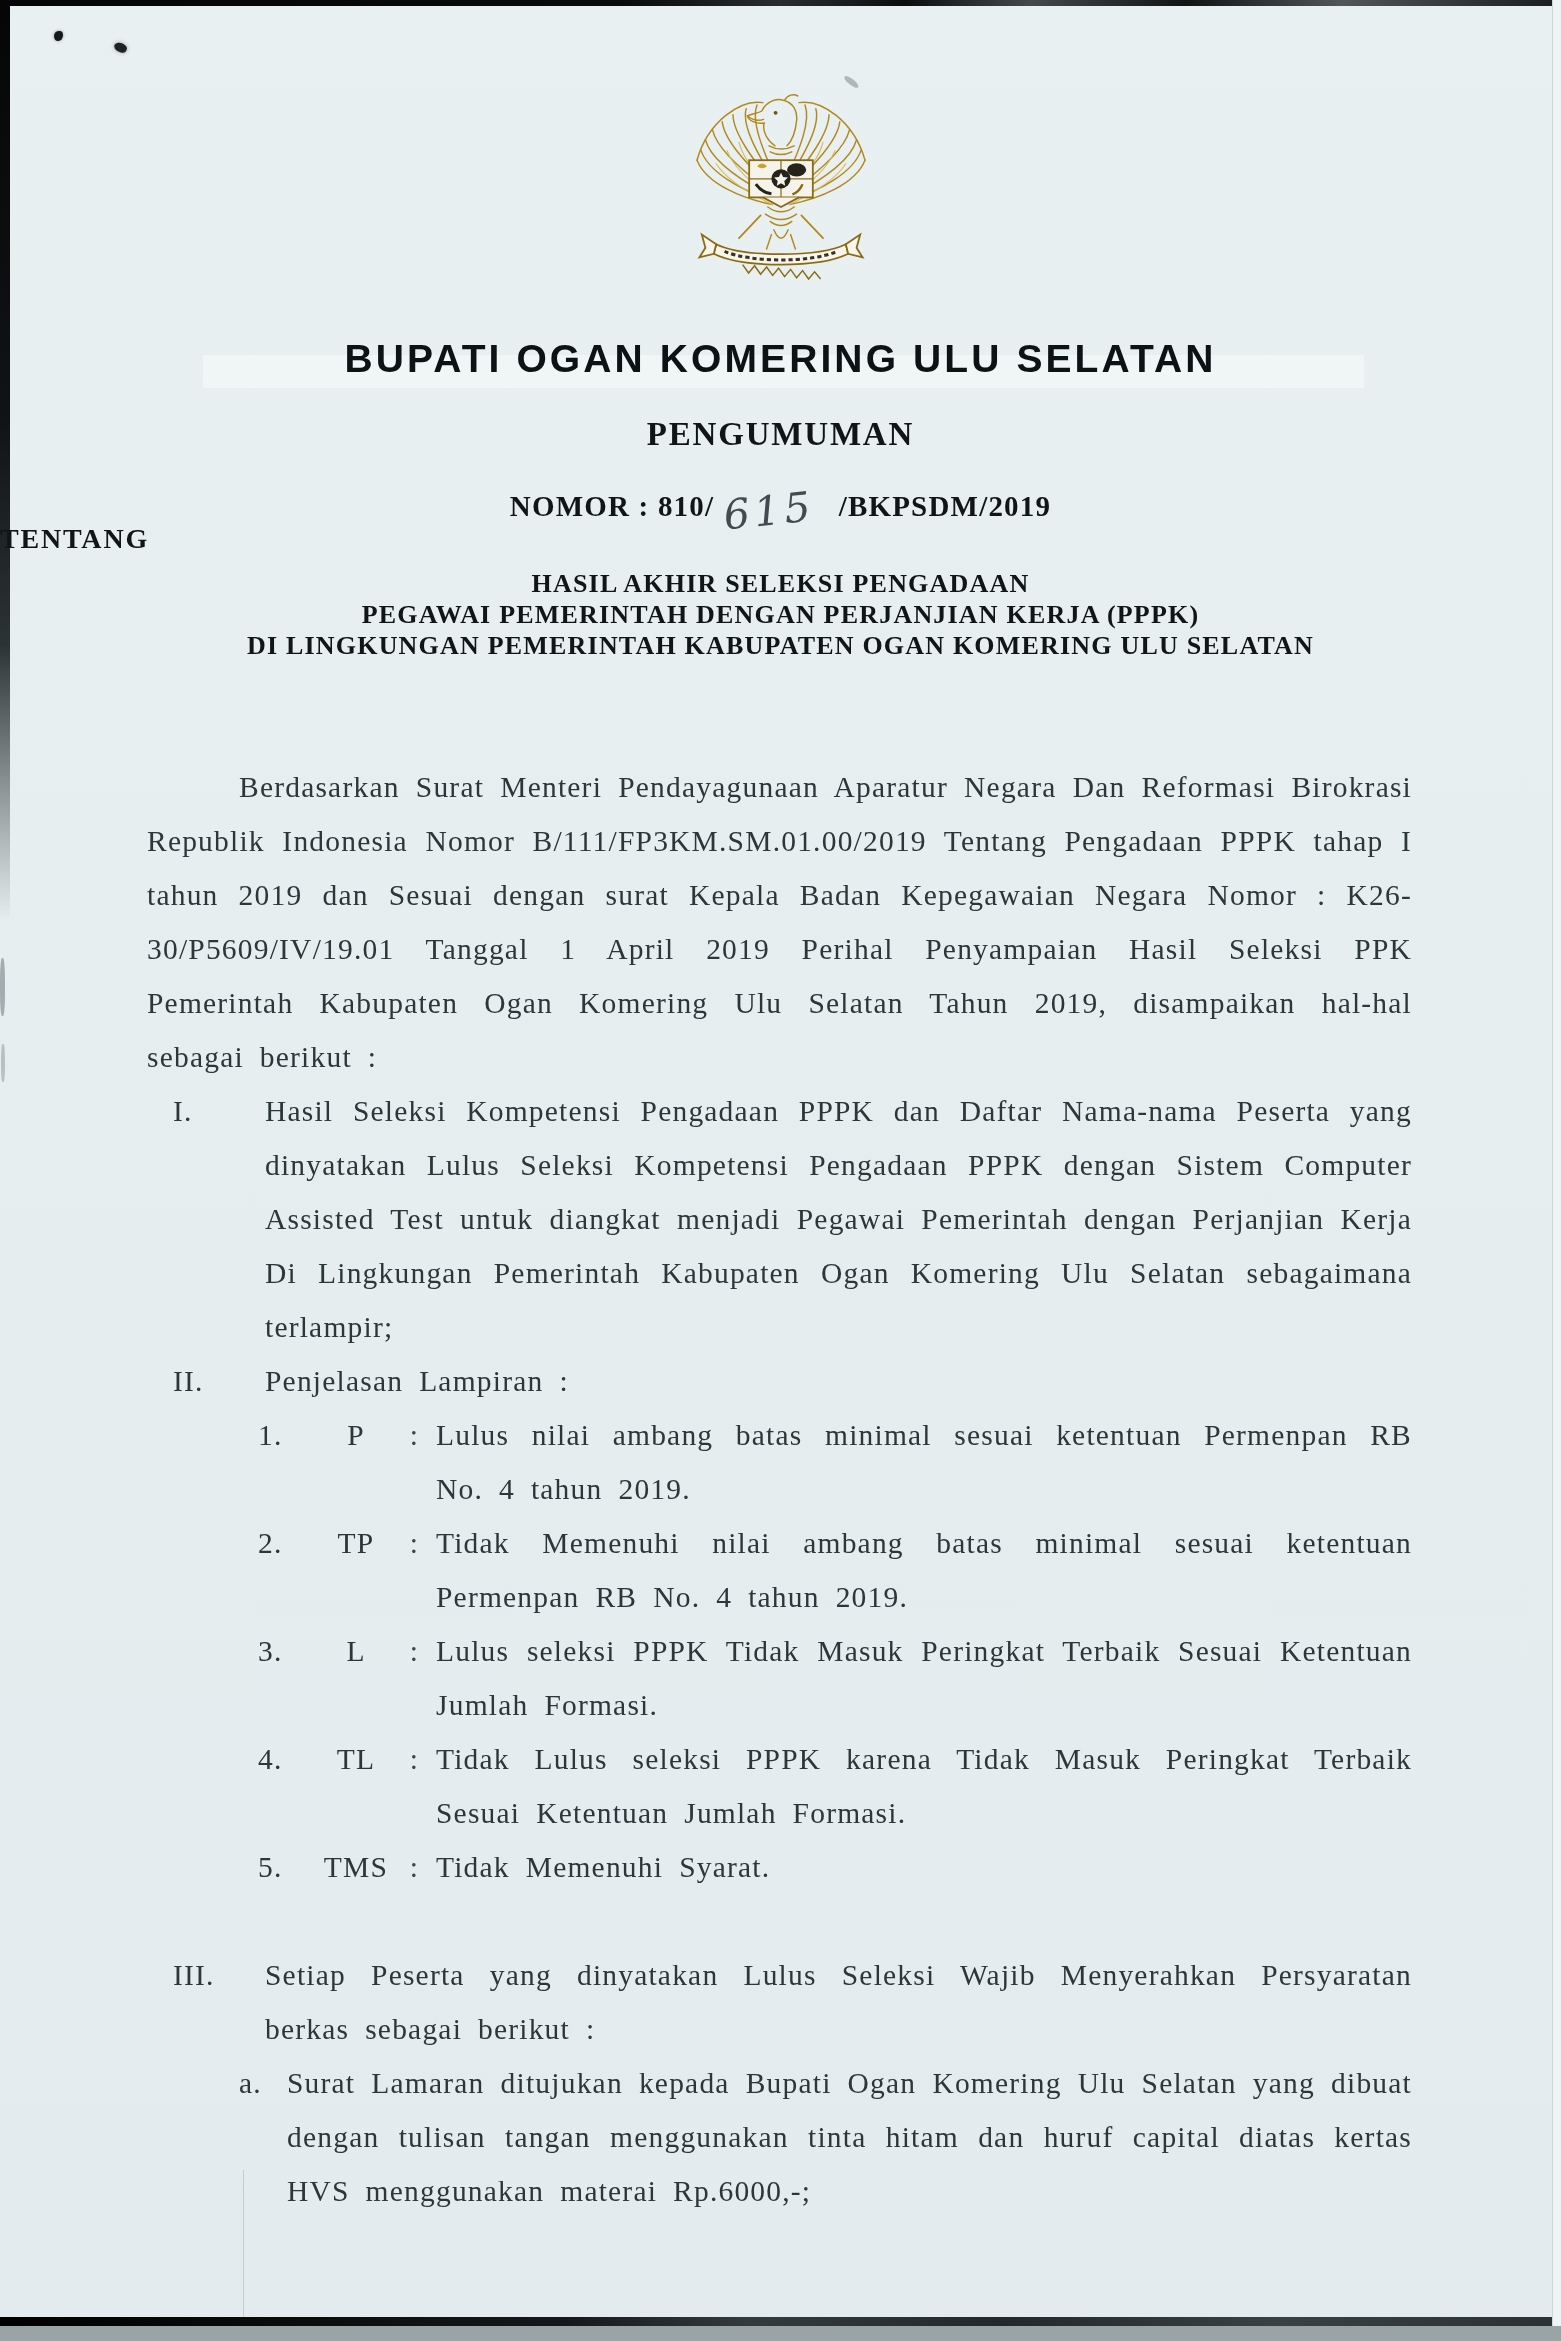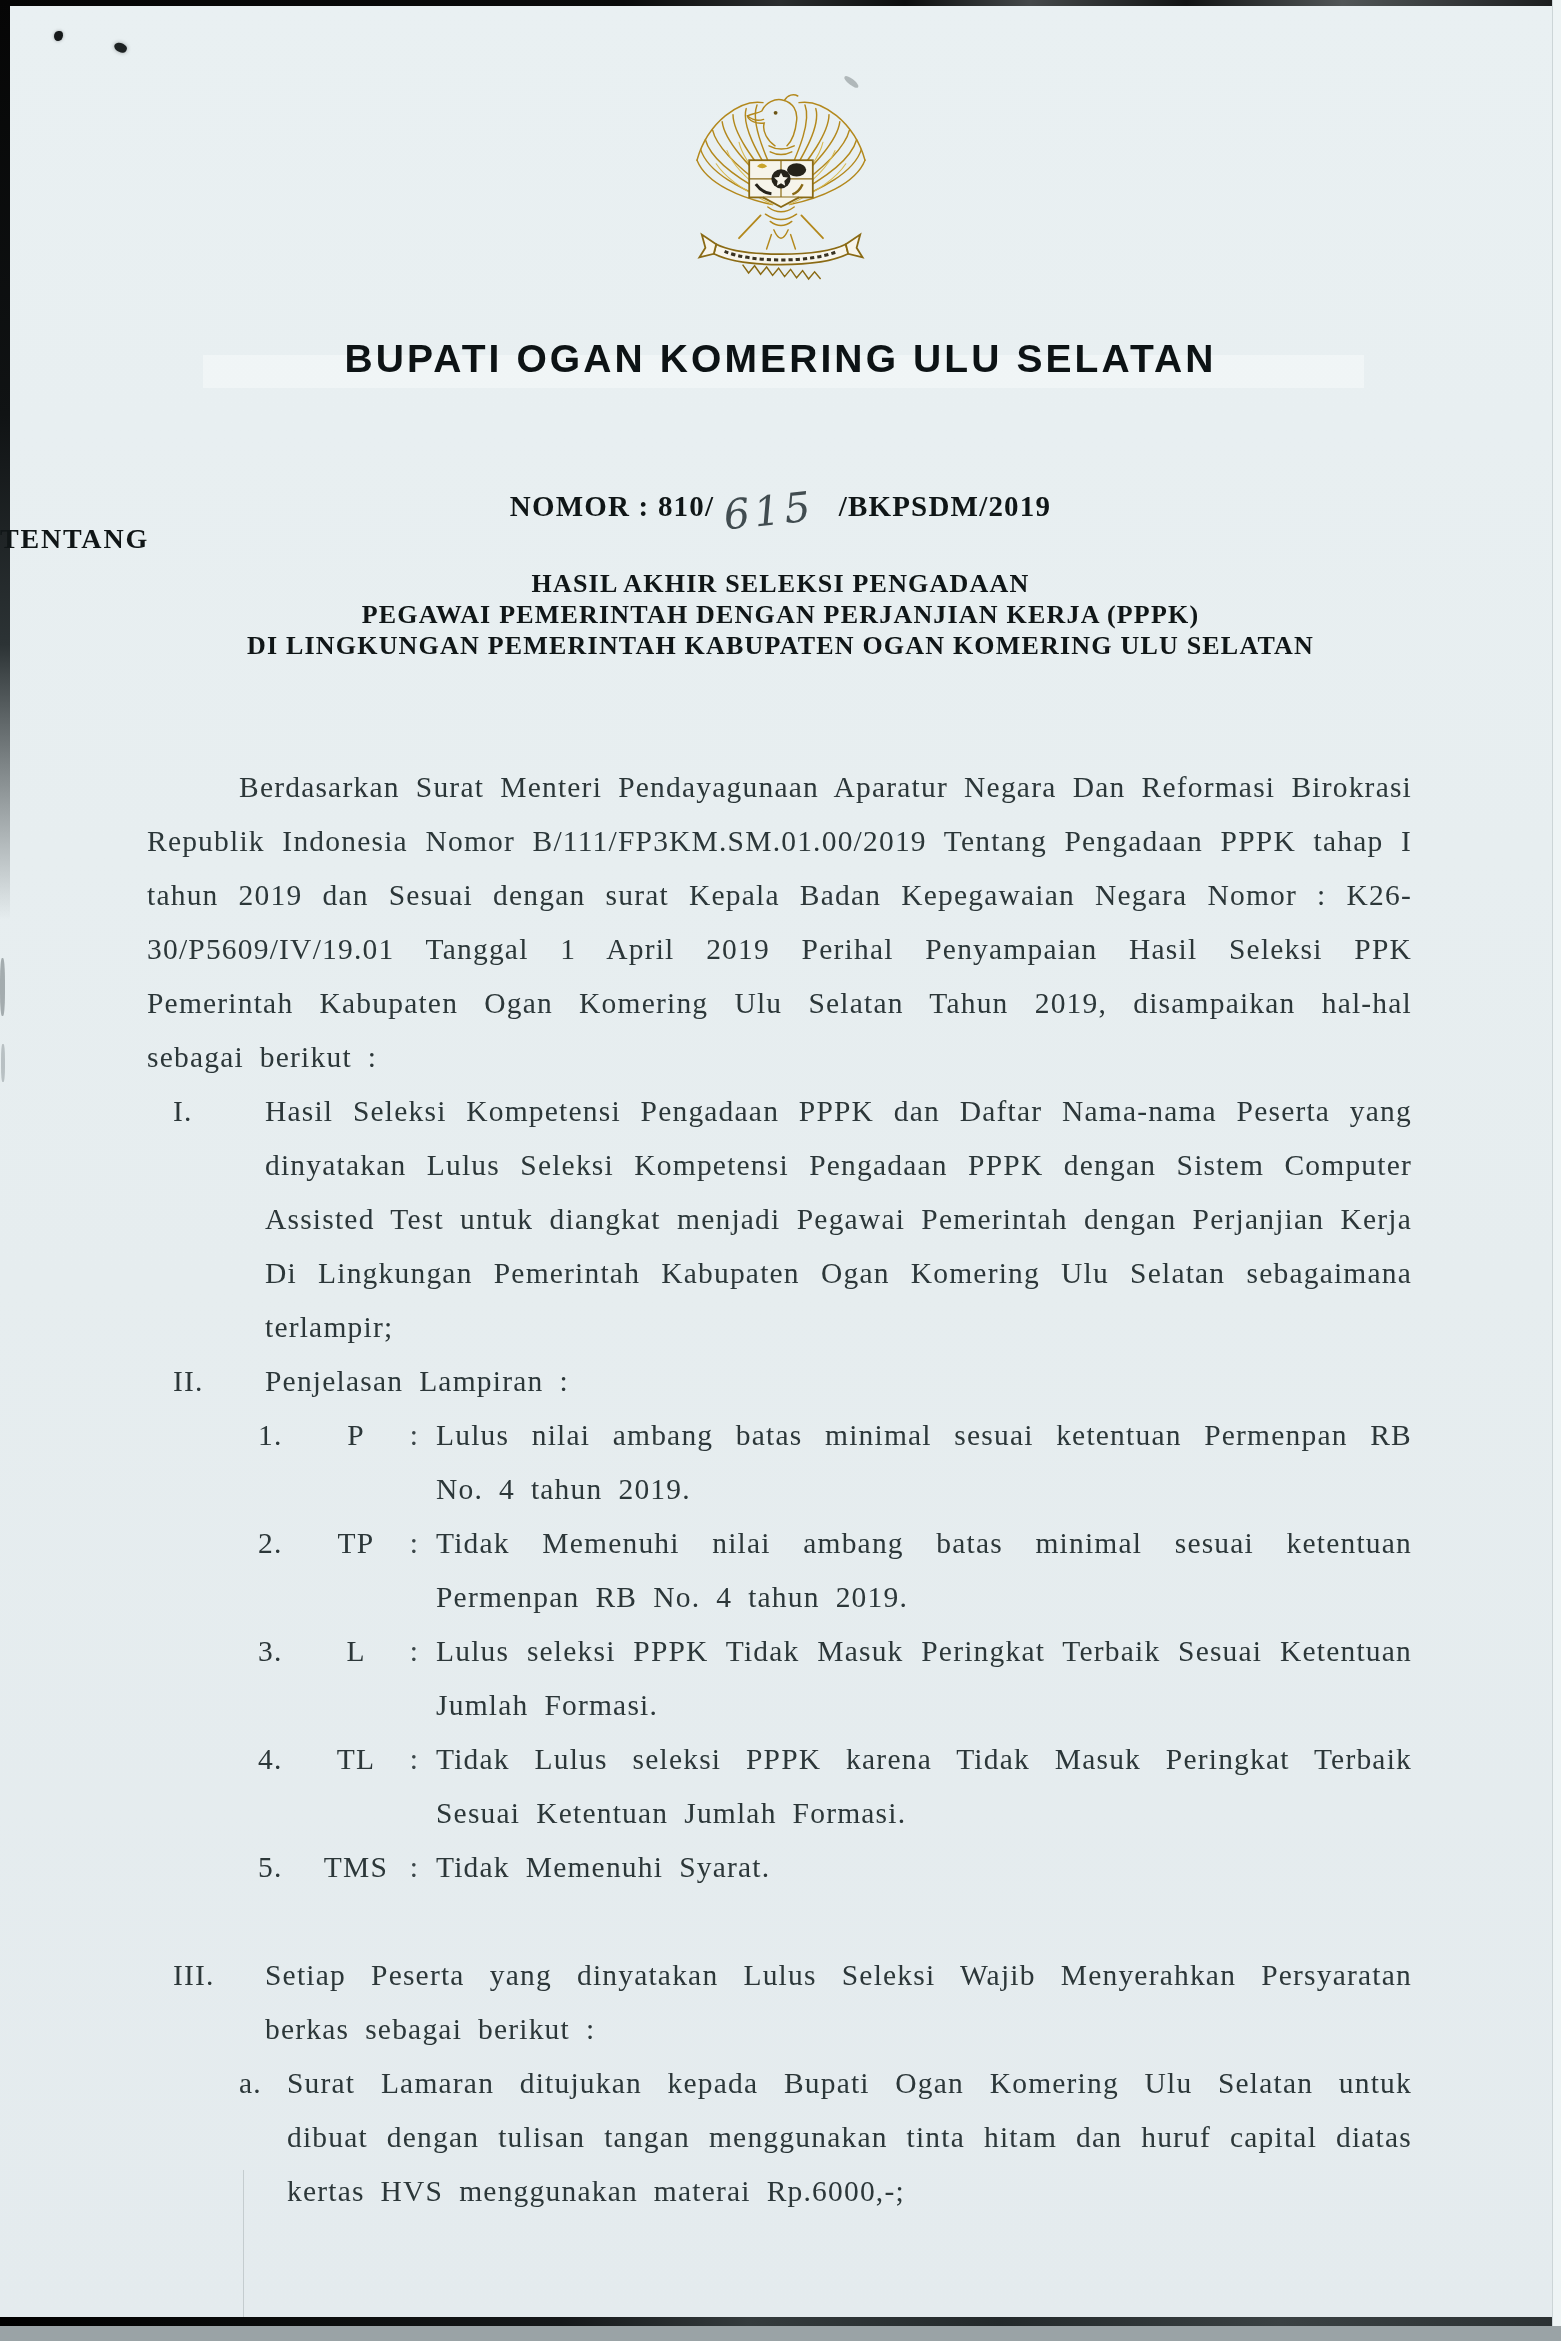--- a/index.html
+++ b/index.html
@@ -159,20 +159,21 @@
         <path d="M52,262 C96,284 224,284 268,262 L272,278 C224,302 96,302 48,278 Z" fill="#f7f5ec" stroke="#8a6a14" stroke-width="3"></path>
         <path d="M52,262 L28,246 L34,268 L24,284 L48,278 Z" fill="#f7f5ec" stroke="#8a6a14" stroke-width="3"></path>
         <path d="M268,262 L292,246 L286,268 L296,284 L272,278 Z" fill="#f7f5ec" stroke="#8a6a14" stroke-width="3"></path>
         <path d="M66,274 C110,293 210,293 254,274" stroke="#3a3322" stroke-width="5" stroke-dasharray="7 5" fill="none"></path>
         <path d="M96,296 l10,14 10,-12 10,14 10,-12 10,14 10,-12 10,14 10,-12 10,14 10,-12 10,14 10,-12 10,12" stroke="#8a6a14" stroke-width="2.4" fill="none"></path>
       </g>
     </svg>
   </div>
 
   <div class="authority">BUPATI OGAN KOMERING ULU SELATAN</div>
+  <div class="doc-type">PENGUMUMAN</div>
 
   <div class="nomor">
     <span>NOMOR : 810/</span>
     <span class="handwritten">615</span>
     <span>/BKPSDM/2019</span>
   </div>
 
   <div class="tentang">TENTANG</div>
 
   <div class="subject">
@@ -226,18 +227,18 @@
       <div class="legend-desc">Tidak Memenuhi Syarat.</div>
     </div>
 
     <div class="roman-item item-iii">
       <div class="roman-num">III.</div>
       <div class="roman-text">Setiap Peserta yang dinyatakan Lulus Seleksi Wajib Menyerahkan Persyaratan berkas sebagai berikut :</div>
     </div>
 
     <div class="letter-row">
       <div>a.</div>
-      <div class="letter-text">Surat Lamaran ditujukan kepada Bupati Ogan Komering Ulu Selatan untuk dibuat dengan tulisan tangan menggunakan tinta hitam dan huruf capital diatas kertas HVS menggunakan materai Rp.6000,-;</div>
+      <div class="letter-text">Surat Lamaran ditujukan kepada Bupati Ogan Komering Ulu Selatan yang dibuat dengan tulisan tangan menggunakan tinta hitam dan huruf capital diatas kertas HVS menggunakan materai Rp.6000,-;</div>
     </div>
 
   </div>
 </div>
 
 
 </body></html>

